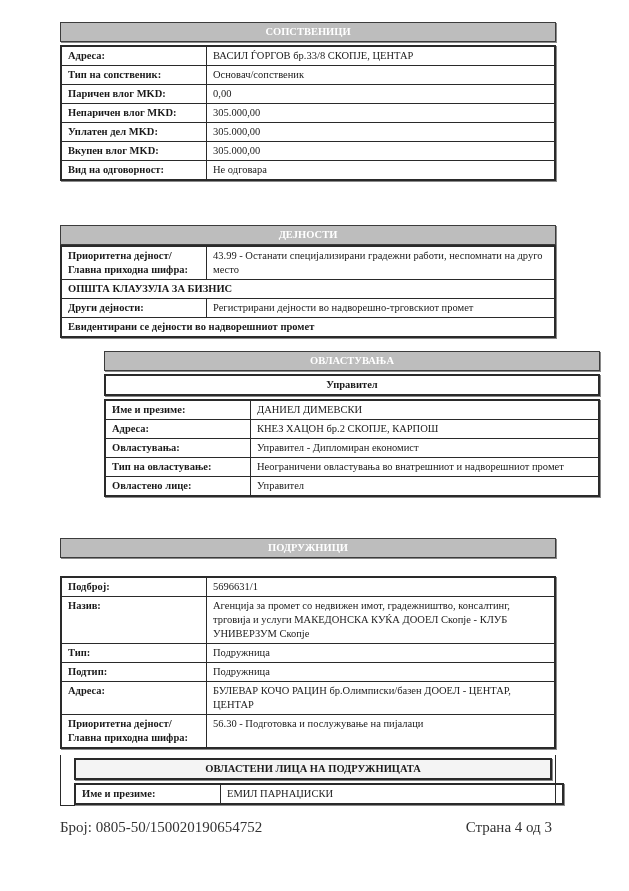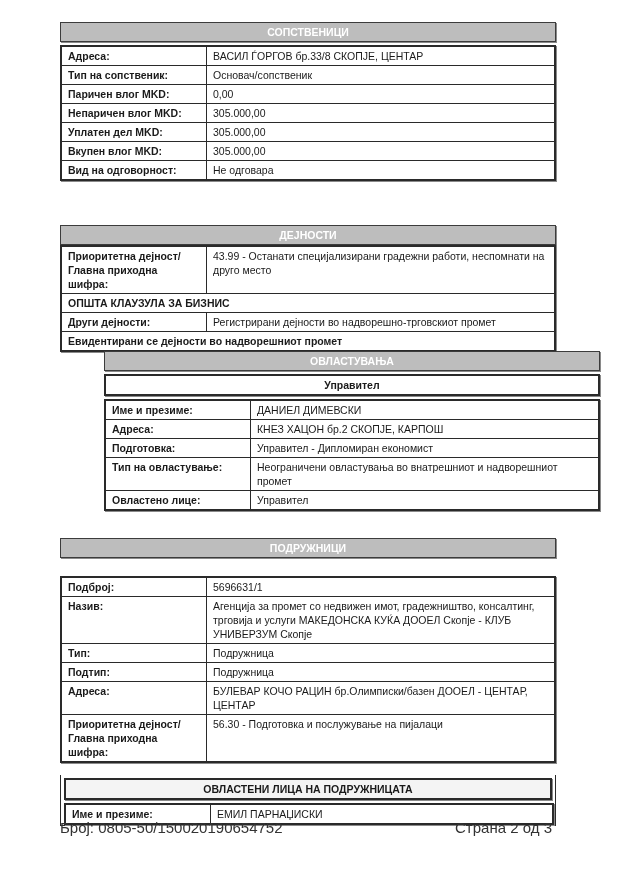--- a/index.html
+++ b/index.html
@@ -1,31 +1,31 @@
 <!DOCTYPE html>
 <html><head>
 <meta charset="utf-8">
 <style>
   html, body { margin: 0; padding: 0; background: #ffffff; }
   body { width: 629px; height: 891px; position: relative; overflow: hidden;
          font-family: "Liberation Sans", "DejaVu Sans", sans-serif; font-size: 10.5px; color: #1a1a1a; }
-  .page { position: absolute; left: 0; top: 0; width: 629px; height: 810px; }
+  .page { position: absolute; left: 0; top: 0; width: 629px; height: 810px; font-family: Liberation Serif, serif; }
   .block { position: absolute; left: 60px; width: 496px; }
   .sec-head { height: 18px; background: #bdbdbd; border: 1.5px solid #3c3c3c;
               box-shadow: 1px 1px 0 #8a8a8a; color: #ffffff; font-weight: bold;
               text-align: center; line-height: 18px; font-size: 10.5px; box-sizing: content-box; }
   table.kv { border-collapse: collapse; width: 496px; margin-top: 3px; border: 2px solid #2a2a2a;
              box-shadow: 1px 1px 0 #8a8a8a; }
   table.kv td { border: 1.5px solid #2a2a2a; padding: 2px 6px; vertical-align: top; line-height: 14px; }
   table.kv td.lbl { width: 132px; font-weight: bold; }
   table.kv td.val { }
   table.kv td.full { font-weight: bold; }
   .subhead { margin-top: 3px; border: 2px solid #2a2a2a; box-shadow: 1px 1px 0 #8a8a8a;
              height: 18px; line-height: 18px; text-align: center; font-weight: bold; background: #ffffff; }
-  .inner-wrap { margin-top: 12px; border: 1.5px solid #2a2a2a; border-top: none; padding: 3px 3px 0 3px; }
+  .inner-wrap { margin-top: 6px; border: 1.5px solid #2a2a2a; border-top: none; padding: 3px 3px 0 13px; }
   .inner-wrap .subhead { margin-top: 0; background: #f4f4f4; }
   .inner-wrap table.kv { width: 490px; }
   .footer { position: absolute; top: 819px; font-size: 15px; color: #333; }
   .footer-left { left: 60px; }
   .footer-right { right: 77px; }
 </style>
 </head>
 <body>
 
 <div class="page">
@@ -95,21 +95,21 @@
       <tbody>
           <tr>
             <td class="lbl">Име и презиме:</td>
             <td class="val">ДАНИЕЛ ДИМЕВСКИ</td>
           </tr>
       <tr>
             <td class="lbl">Адреса:</td>
             <td class="val">КНЕЗ ХАЦОН бр.2 СКОПЈЕ, КАРПОШ</td>
           </tr>
       <tr>
-            <td class="lbl">Подготовка:</td>
+            <td class="lbl">Овластувања:</td>
             <td class="val">Управител - Дипломиран економист</td>
           </tr>
       <tr>
             <td class="lbl">Тип на овластување:</td>
             <td class="val">Неограничени овластувања во внатрешниот и надворешниот промет</td>
           </tr>
       <tr>
             <td class="lbl">Овластено лице:</td>
             <td class="val">Управител</td>
           </tr>
@@ -154,15 +154,15 @@
             <tr>
               <td class="lbl">Име и презиме:</td>
               <td class="val">ЕМИЛ ПАРНАЏИСКИ</td>
             </tr>
       </tbody>
         </table>
     </div>
   </div>
 
   <div class="footer footer-left">Број:  0805-50/150020190654752</div>
-  <div class="footer footer-right">Страна 2 од 3</div>
+  <div class="footer footer-right">Страна 4 од 3</div>
 
 </div>
 
 </body></html>

